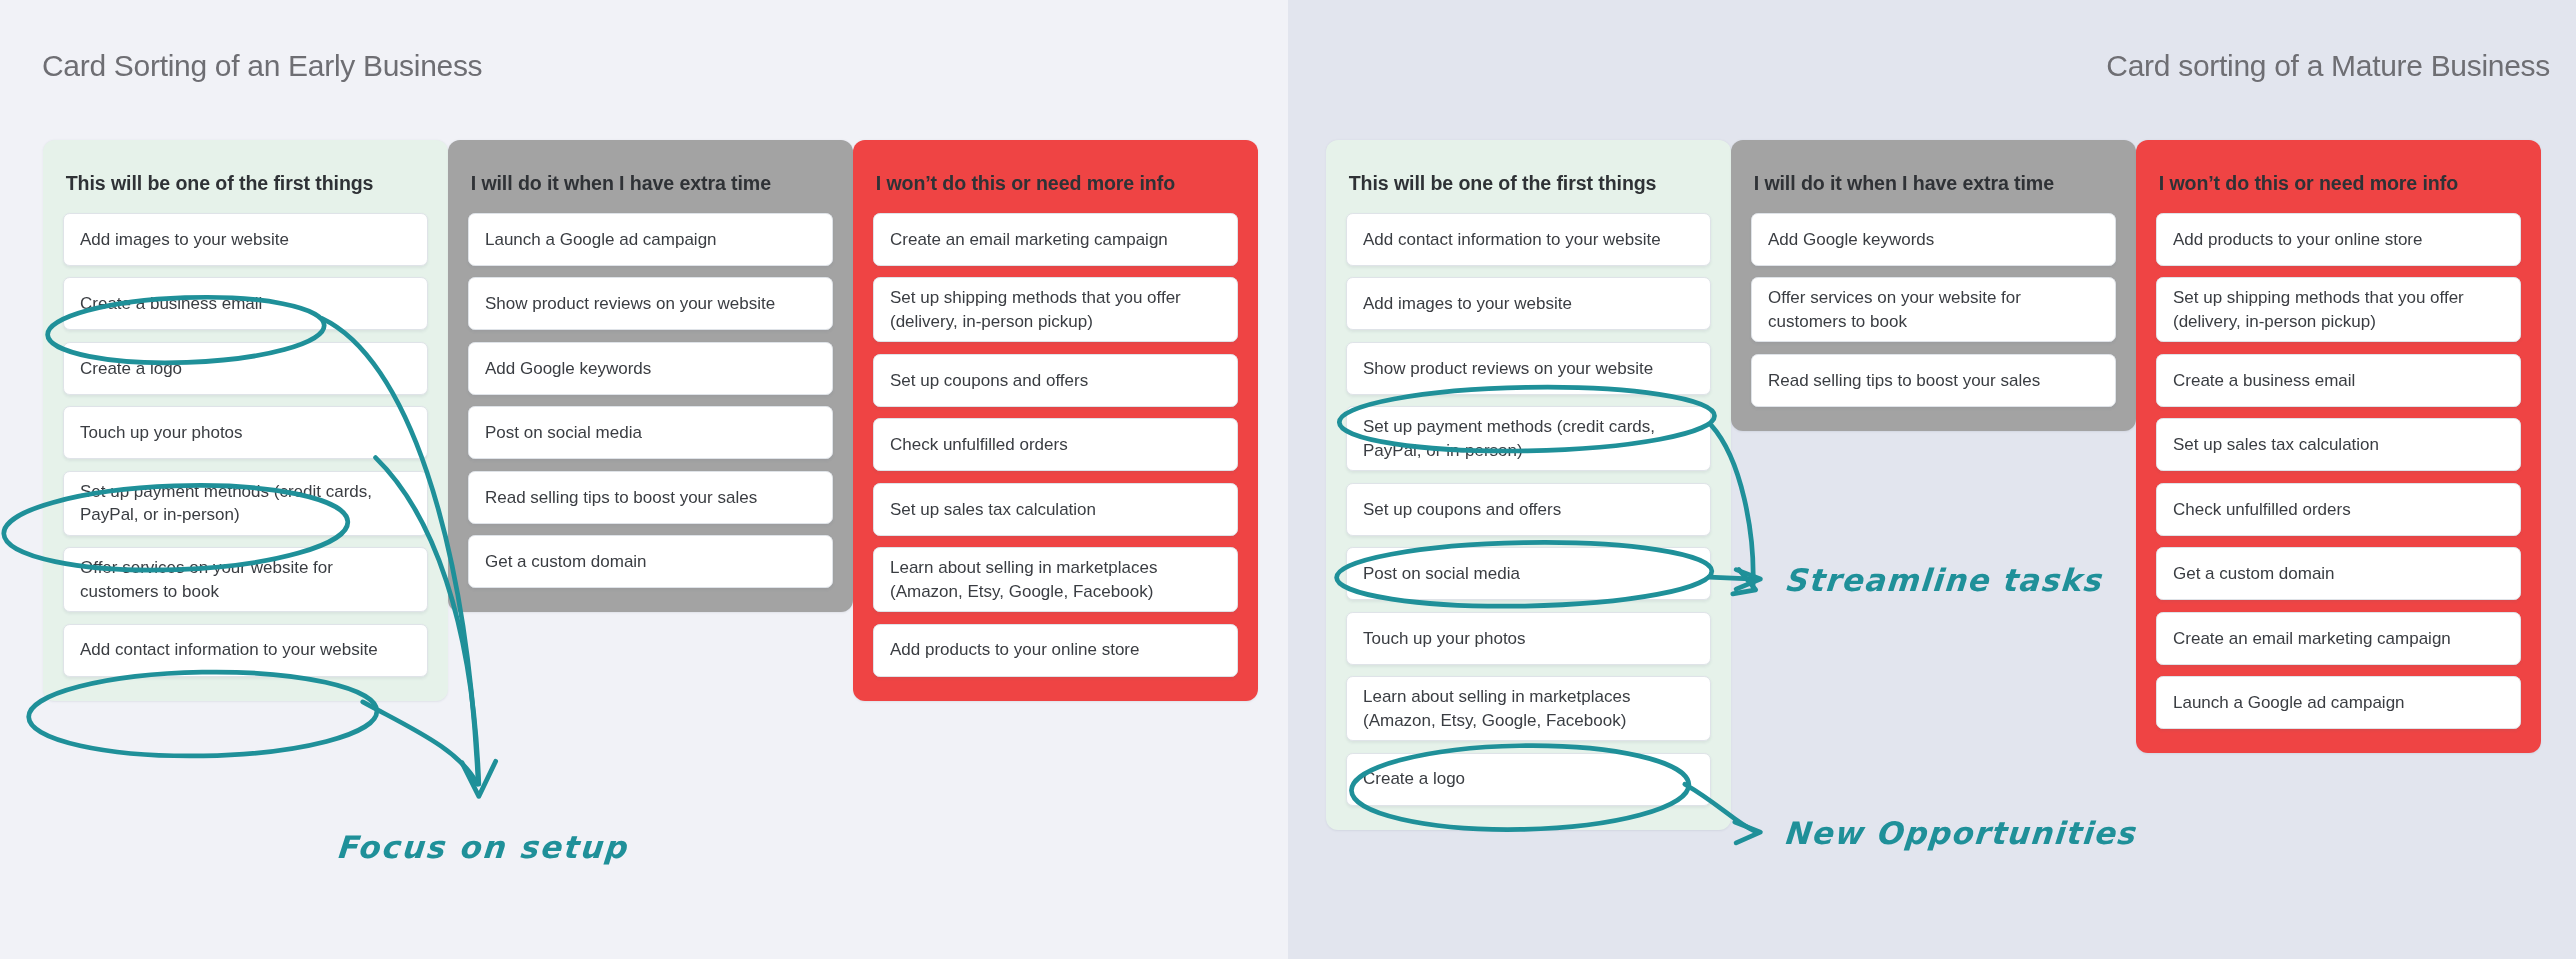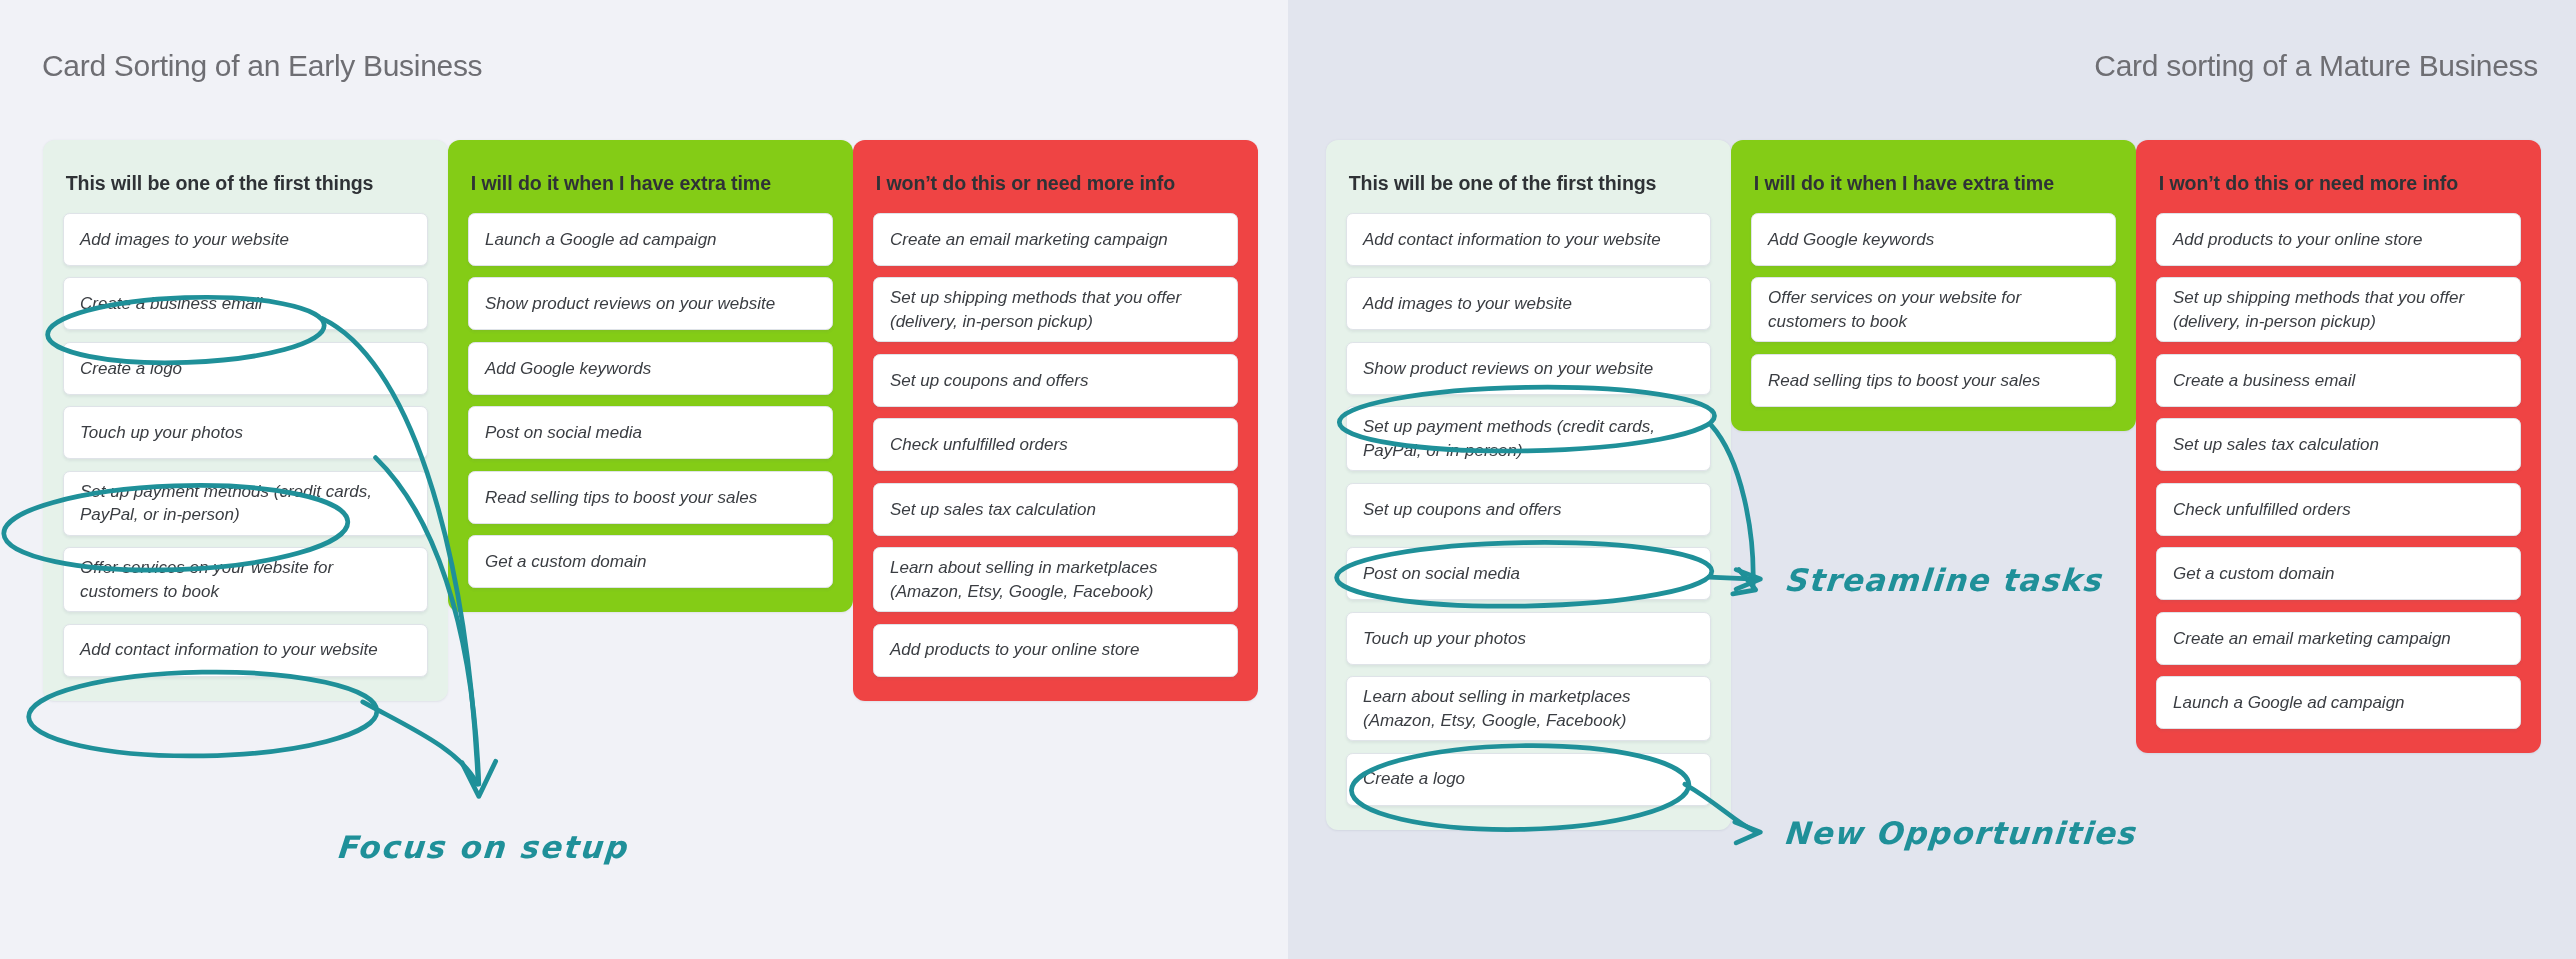--- a/index.html
+++ b/index.html
@@ -33,40 +33,40 @@
   .panel-title {
     position: absolute;
     top: 49px;
     font-size: 30px;
     font-weight: 400;
     color: #6e6e73;
     letter-spacing: -0.3px;
     white-space: nowrap;
   }
   #panel-early .panel-title { left: 42px; }
-  #panel-mature .panel-title { right: 38px; }
+  #panel-mature .panel-title { right: 26px; }
 
   
   .columns {
     position: absolute;
     top: 140px;
     display: flex;
   }
   #panel-early .columns { left: 43px; }
   #panel-mature .columns { left: 38px; }
 
   .column {
     width: 405px;
     border-radius: 12px;
     padding: 20px 20px 24px 20px;
     align-self: flex-start;
     box-shadow: 0 0.7px 2px rgba(80,90,120,0.10);
   }
   .col-green  { background: #e6f2ea; }
-  .col-cream  { background: #84cc16; }
+  .col-cream  { background: #a3a3a3; }
   .col-pink   { background: #ef4444; }
 
   .col-heading {
     font-size: 19.6px;
     font-weight: 700;
     color: #2f3236;
     margin: 10.8px 2.7px 17.6px 2.7px;
     letter-spacing: -0.1px;
     line-height: 1.25;
   }
@@ -77,21 +77,20 @@
     border-radius: 6.8px;
     padding: 8px 16px;
     margin-bottom: 11.5px;
     font-size: 17px;
     line-height: 1.38;
     color: #3a3d42;
     min-height: 53px;
     display: flex;
     align-items: center;
     box-shadow: 0 1.4px 2.7px rgba(90,100,125,0.09);
-    font-style: italic;
   }
   .card:last-child { margin-bottom: 0; }
   .card-text { display: block; }
 
   
   #annotations {
     position: absolute;
     left: 0; top: 0;
     width: 2576px;
     height: 959px;

